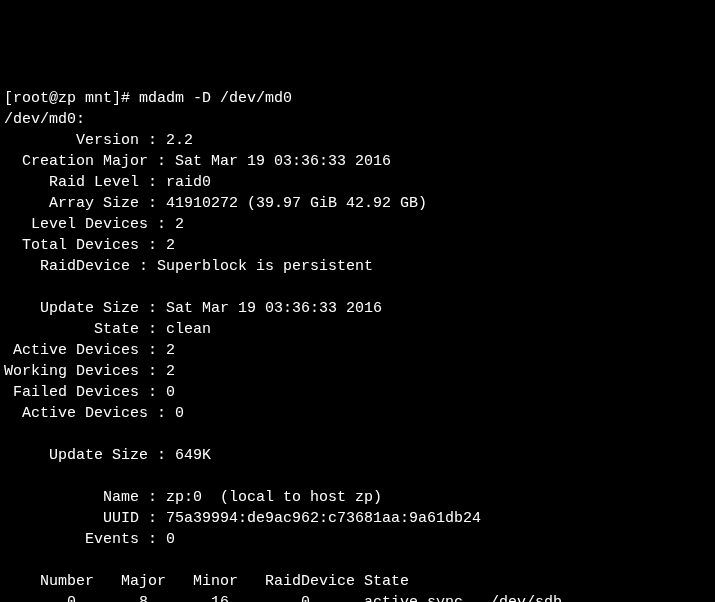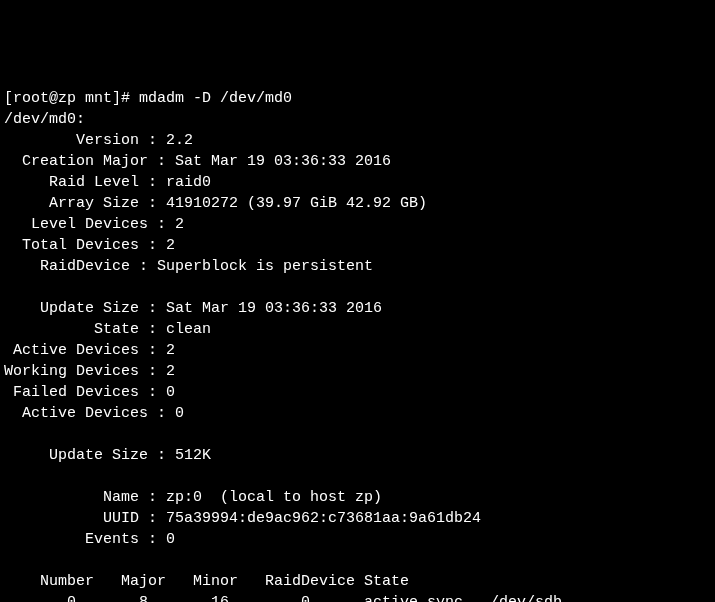--- a/index.html
+++ b/index.html
@@ -38,21 +38,21 @@
 <span>  Total Devices : </span><span>2</span>
 <span>    RaidDevice : </span><span>Superblock is persistent</span>
 
 <span>    Update Size : </span><span>Sat Mar 19 03:36:33 2016</span>
 <span>          State : </span><span>clean </span>
 <span> Active Devices : </span><span>2</span>
 <span>Working Devices : </span><span>2</span>
 <span> Failed Devices : </span><span>0</span>
 <span>  Active Devices : </span><span>0</span>
 
-<span>     Update Size : </span><span>512K</span>
+<span>     Update Size : </span><span>649K</span>
 
 <span>           Name : </span><span>zp:0  (local to host zp)</span>
 <span>           UUID : </span><span>75a39994:de9ac962:c73681aa:9a61db24</span>
 <span>         Events : </span><span>0</span>
 
 <span>    Number   Major   Minor   RaidDevice State</span>
 <span>       0       8       16        0      active sync   /dev/sdb</span>
 </div>
 
 

